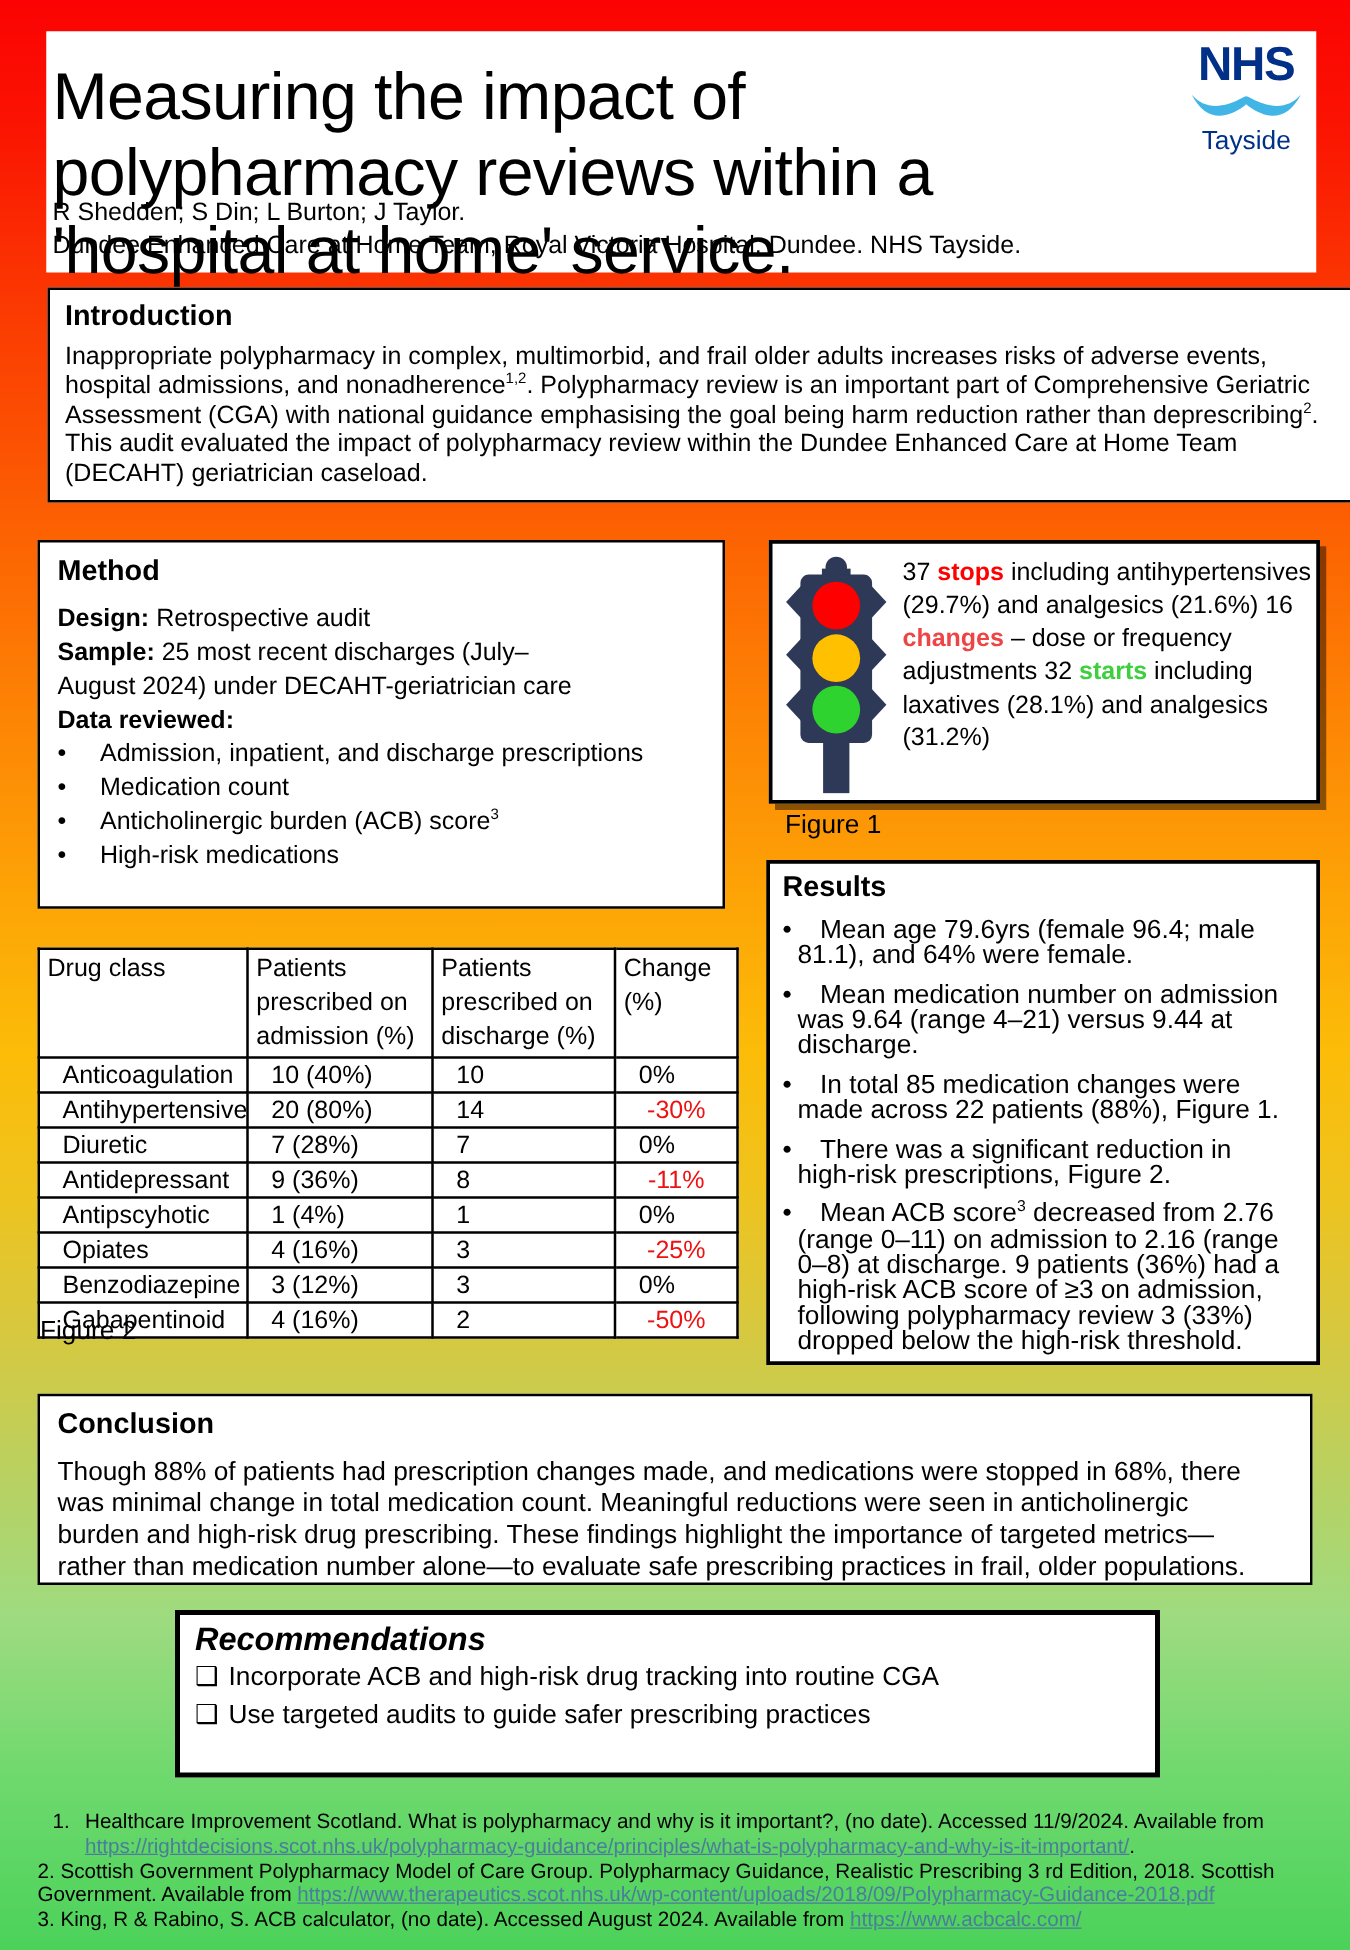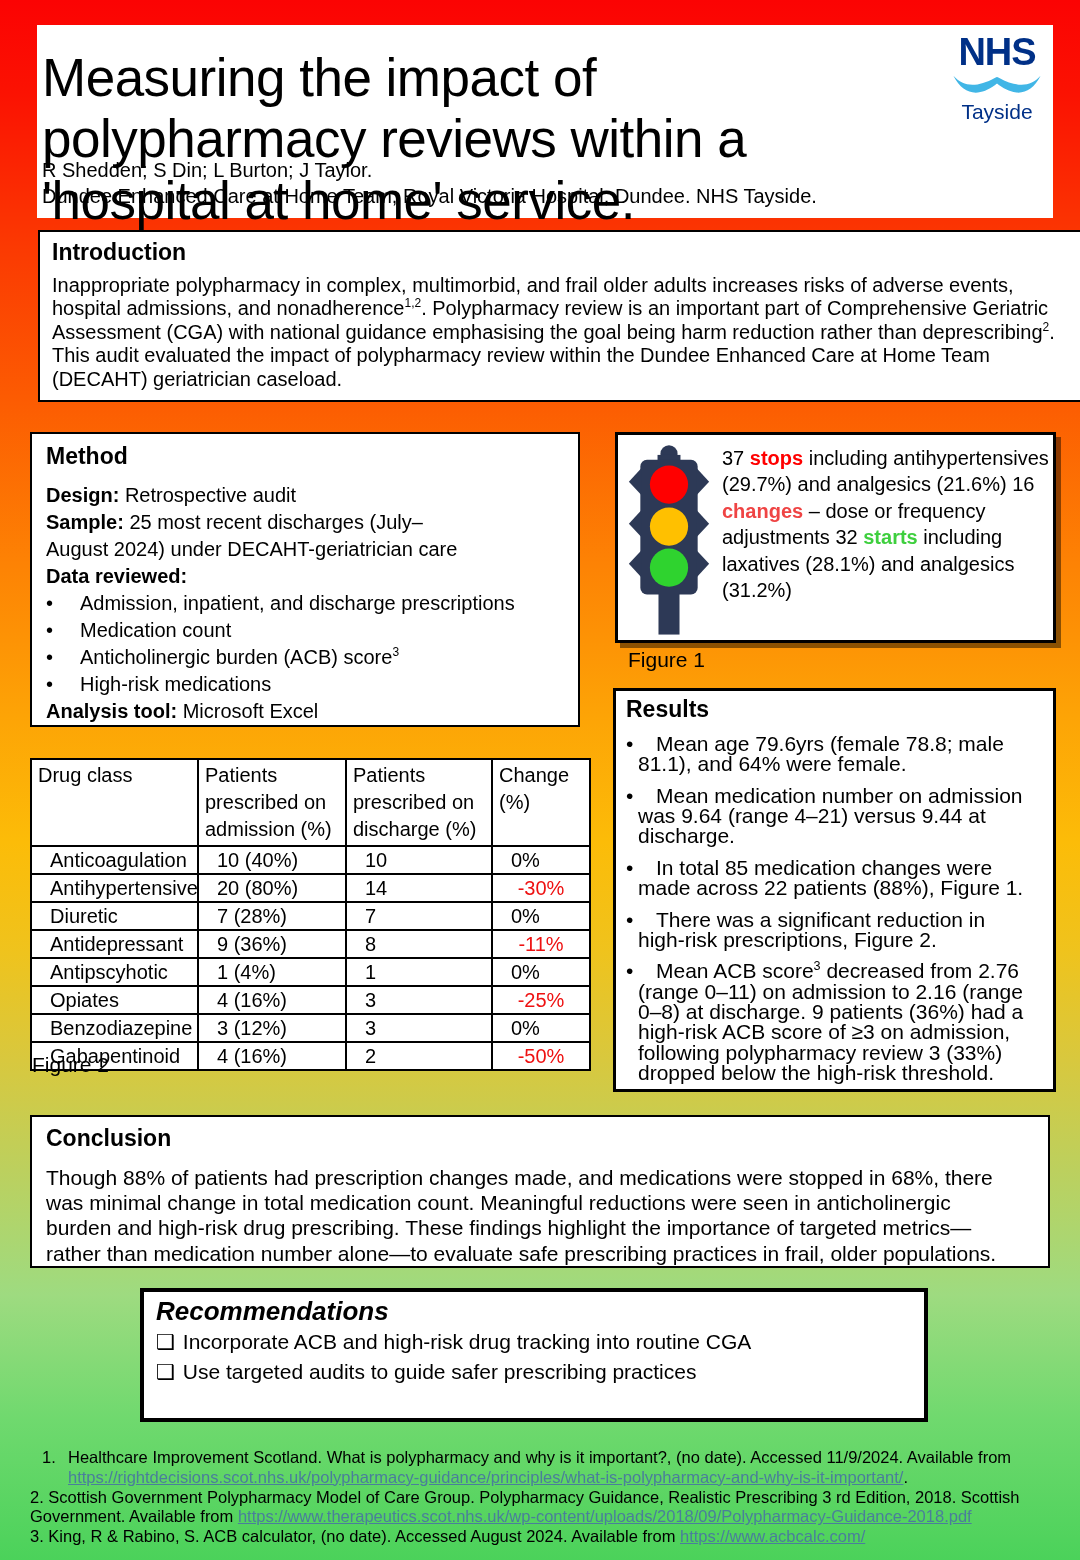--- a/index.html
+++ b/index.html
@@ -104,21 +104,20 @@
     <h2 class="sec">Method</h2>
     <div class="content">
       <div><b>Design:</b> <span>Retrospective audit</span></div>
       <div><b>Sample:</b> <span class="preline">25 most recent discharges (July–
 August 2024) under DECAHT-geriatrician care</span></div>
       <div><b>Data reviewed:</b></div>
       <div class="mb"><span class="blt">•</span><span>Admission, inpatient, and discharge prescriptions</span></div>
       <div class="mb"><span class="blt">•</span><span>Medication count</span></div>
       <div class="mb"><span class="blt">•</span><span>Anticholinergic burden (ACB) score</span><sup>3</sup></div>
       <div class="mb"><span class="blt">•</span><span>High-risk medications</span></div>
-      <div><b>Analysis tool:</b> <span>Microsoft Excel</span></div>
     </div>
   </div>
 
   <div class="whitebox fig1">
     <svg class="tl" width="86" height="192" viewBox="0 0 90 200">
       <g fill="#2d3956">
         <circle cx="45" cy="11" r="9"></circle>
         <rect x="33" y="12" width="24" height="12"></rect>
         <rect x="15" y="17" width="60" height="141" rx="7"></rect>
         <polygon points="16,26 3,40 16,54"></polygon>
@@ -136,21 +135,21 @@
     <div class="f1text">
       <span>37 </span><span class="kw kw-stop">stops</span><span> including antihypertensives (29.7%) and analgesics (21.6%)</span>
       <span>16 </span><span class="kw kw-change">changes</span><span> – dose or frequency adjustments</span>
       <span>32 </span><span class="kw kw-start">starts</span><span> including laxatives (28.1%) and analgesics (31.2%)</span>
     </div>
   </div>
   <div class="figcap cap1">Figure 1</div>
 
   <div class="whitebox results">
     <h2 class="sec">Results</h2>
-    <div class="rb"><span class="blt2">•</span><span>Mean age 79.6yrs (female 78.8; male 81.1), and 64% were female.</span></div>
+    <div class="rb"><span class="blt2">•</span><span>Mean age 79.6yrs (female 96.4; male 81.1), and 64% were female.</span></div>
     <div class="rb"><span class="blt2">•</span><span>Mean medication number on admission was 9.64 (range 4–21) versus 9.44 at discharge.</span></div>
     <div class="rb"><span class="blt2">•</span><span>In total 85 medication changes were made across 22 patients (88%), Figure 1.</span></div>
     <div class="rb"><span class="blt2">•</span><span>There was a significant reduction in high-risk prescriptions, Figure 2.</span></div>
     <div class="rb"><span class="blt2">•</span><span>Mean ACB score</span><sup>3</sup><span> decreased from 2.76 (range 0–11) on admission to 2.16 (range 0–8) at discharge. 9 patients (36%) had a high-risk ACB score of ≥3 on admission, following polypharmacy review 3 (33%) dropped below the high-risk threshold.</span></div>
   </div>
 
   <table class="tbl">
     <colgroup>
         <col class="c1">
         <col class="c2">

